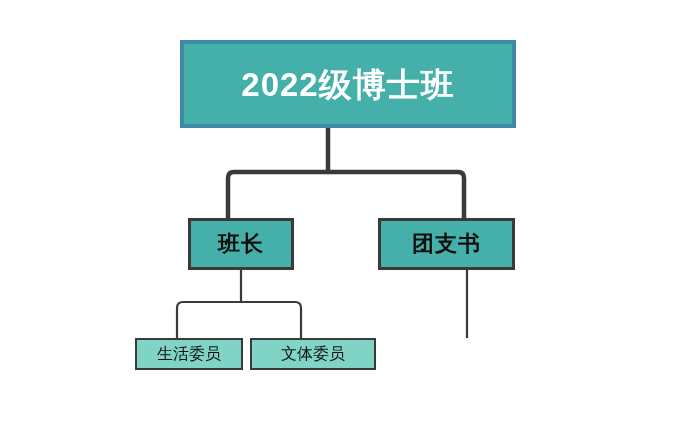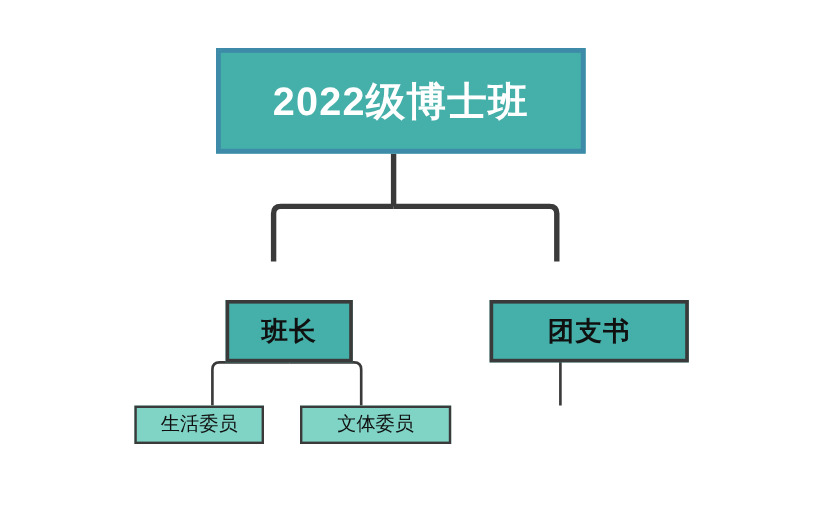--- a/index.html
+++ b/index.html
@@ -40,63 +40,62 @@
     justify-content: center;
     text-align: center;
     white-space: nowrap;
     line-height: 1;
   }
 
   
   .node-root {
     left: 180px;
     top: 40px;
-    width: 308px;
+    width: 336px;
     height: 88px;
     background: #45AFA9;
     border: 4px solid #3D8BA8;
     color: #ffffff;
     font-size: 33px;
     font-weight: bold;
     letter-spacing: 1px;
   }
 
   
   .node-officer {
     top: 218px;
     height: 52px;
     background: #45AFA9;
     border: 3px solid #3A3A3A;
     color: #101010;
     font-size: 22px;
     font-weight: bold;
     letter-spacing: 1px;
-    margin-top: 32px;
   }
   .node-officer.pos-banzhang {
     left: 188px;
     width: 106px;
   }
   .node-officer.pos-tuanzhishu {
-    left: 408px;
-    width: 166px;
+    left: 378px;
+    width: 137px;
   }
 
   
   .node-member {
     top: 338px;
     height: 32px;
     background: #80D4C6;
     border: 2px solid #3A3A3A;
     color: #101010;
     font-size: 16px;
     font-weight: normal;
   }
   .node-member.pos-shenghuo {
-    left: 112px;
+    left: 135px;
     width: 108px;
   }
   .node-member.pos-wenti {
     left: 250px;
     width: 126px;
   }
   .node-member.pos-zuzhi {
     left: 415px;
     width: 105px;
   }

